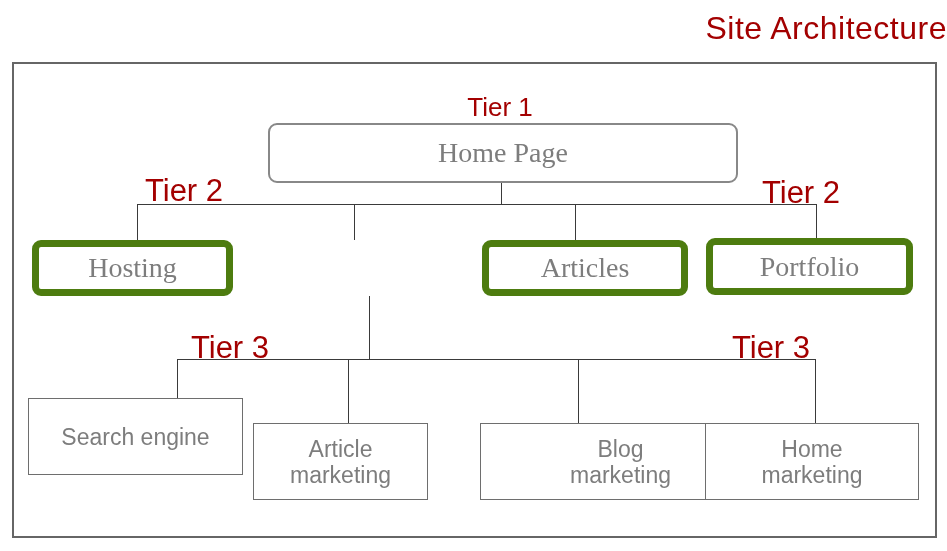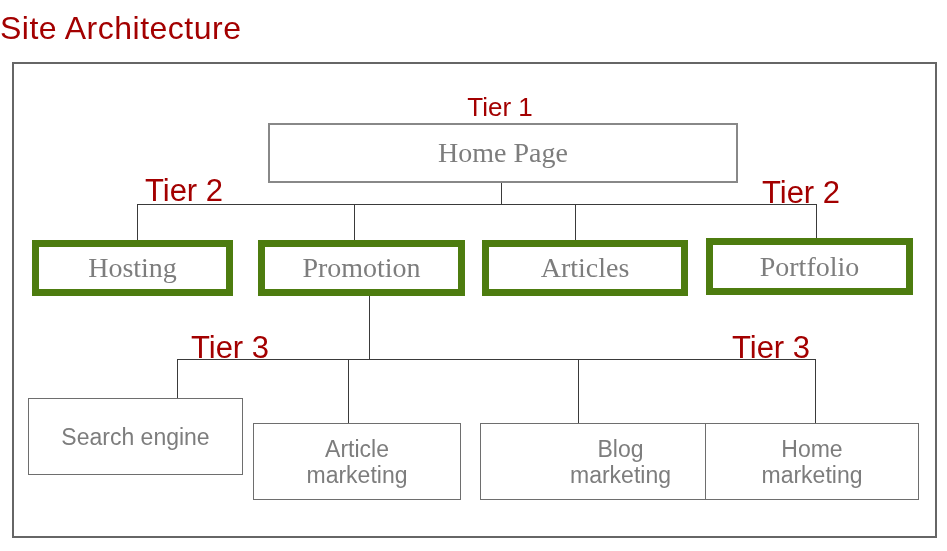--- a/index.html
+++ b/index.html
@@ -7,21 +7,21 @@
     position: relative;
     width: 947px;
     height: 551px;
     background: #ffffff;
     font-family: "Liberation Sans", sans-serif;
     overflow: hidden;
   }
   .page-title {
     position: absolute;
     left: 0; right: 0; top: 10px;
-    text-align: left;
+    text-align: right;
     font-size: 32px;
     color: #A30000;
     letter-spacing: 0.5px;
   }
   .frame {
     position: absolute;
     left: 12px; top: 62px;
     width: 921px; height: 472px;
     border: 2px solid #666666;
     background: #ffffff;
@@ -40,20 +40,21 @@
     color: #7D7D7D;
     display: flex;
     align-items: center;
     justify-content: center;
     text-align: center;
     box-sizing: border-box;
   }
   .node.serif {
     font-family: "Liberation Serif", serif;
     font-size: 28px;
+    border-radius: 9px;
   }
   .node.sans {
     font-family: "Liberation Sans", sans-serif;
     font-size: 23px;
     line-height: 26px;
     flex-direction: column;
   }
   .node.root   { border: 2px solid #888888; }
   .node.tier2  { border: 7px solid #4d7c0f; }
   .node.tier3  { border: 1px solid #6E6E6E; }
@@ -90,34 +91,31 @@
   <div class="line" style="left:578px; top:359px; width:1px; height:64px;"></div>
   <div class="line" style="left:815px; top:359px; width:1px; height:64px;"></div>
 
   <div class="node serif root" style="left:268px; top:123px; width:470px; height:60px;">
     <span>Home Page</span>
   </div>
 
   <div class="node serif tier2" style="left:32px; top:240px; width:201px; height:56px;">
     <span>Hosting</span>
   </div>
-  <div class="node serif tier2" style="left:258px; top:240px; width:207px; height:56px;">
-    <span>Promotion</span>
-  </div>
   <div class="node serif tier2" style="left:482px; top:240px; width:206px; height:56px;">
     <span>Articles</span>
   </div>
   <div class="node serif tier2" style="left:706px; top:238px; width:207px; height:57px;">
     <span>Portfolio</span>
   </div>
 
   <div class="node sans tier3" style="left:28px; top:398px; width:215px; height:77px;">
     <span>Search engine</span>
   </div>
-  <div class="node sans tier3" style="left:253px; top:423px; width:208px; height:77px;">
+  <div class="node sans tier3" style="left:253px; top:423px; width:175px; height:77px;">
     <span>Article</span>
     <span>marketing</span>
   </div>
   <div class="node sans tier3" style="left:480px; top:423px; width:246px; height:77px;padding-left:35px;">
     <span>Blog</span>
     <span>marketing</span>
   </div>
   <div class="node sans tier3" style="left:705px; top:423px; width:214px; height:77px;">
     <span>Home</span>
     <span>marketing</span>

